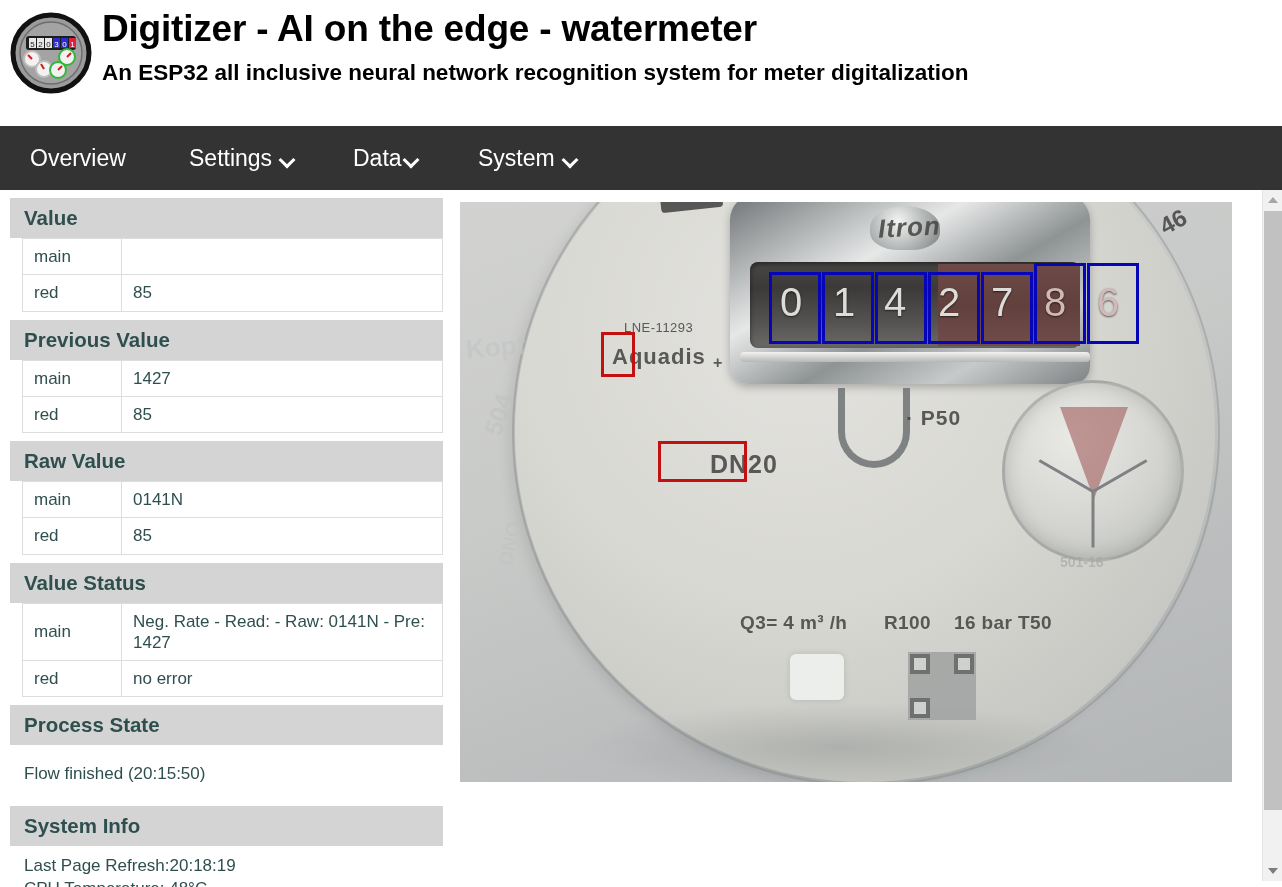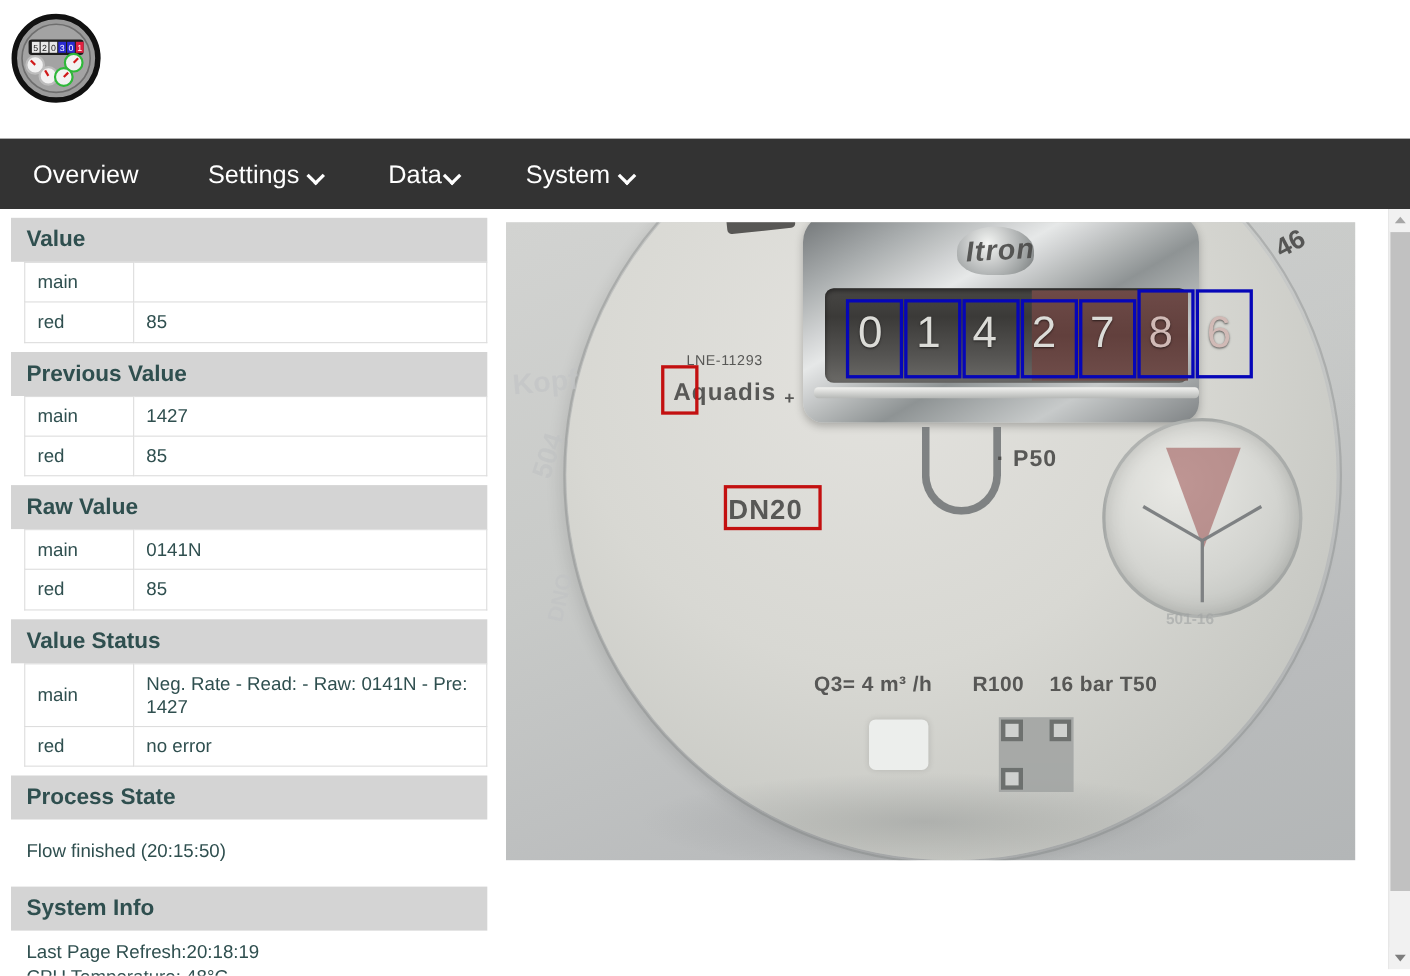--- a/index.html
+++ b/index.html
@@ -242,21 +242,21 @@
   }
   .label-txt {
     position: absolute;
     color: #4a4a48;
     font-family: "Liberation Sans", sans-serif;
     opacity: 0.9;
   }
   .t-lne   { left: 164px; top: 118px;  font-size: 13px; letter-spacing: 0.5px; }
   .t-aqua  { left: 152px; top: 142px;  font-size: 22px; font-weight: bold; letter-spacing: 1px; }
   .t-plus  { left: 253px; top: 152px;  font-size: 16px; font-weight: bold; }
-  .t-dn20  { left: 202px; top: 248px;  font-size: 25px; font-weight: bold; letter-spacing: 1px; }
+  .t-dn20  { left: 202px; top: 248px;  font-size: 25px; font-weight: bold; letter-spacing: 1px; padding-left: 48px; }
   .t-p50   { left: 446px; top: 204px;  font-size: 21px; font-weight: bold; letter-spacing: 1px; }
   .t-q3    { left: 280px; top: 410px;  font-size: 19px; font-weight: bold; letter-spacing: 0.4px; }
   .t-r100  { left: 424px; top: 410px;  font-size: 19px; font-weight: bold; letter-spacing: 0.4px; }
   .t-bar   { left: 494px; top: 410px;  font-size: 19px; font-weight: bold; letter-spacing: 0.4px; }
   .t-46    { left: 700px; top: 6px;    font-size: 24px; font-weight: bold; transform: rotate(-28deg); }
   .t-ghost { left: 6px;  top: 130px;   font-size: 26px; font-weight: bold; color: #c3c5c6; opacity: .7; transform: rotate(-5deg); }
   .t-ghost2{ left: 18px; top: 198px;   font-size: 25px; font-weight: bold; color: #bfc2c3; opacity: .6; transform: rotate(-72deg); }
   .t-dno   { left: 28px; top: 330px;   font-size: 20px; font-weight: bold; color: #c0c3c4; opacity: .6; transform: rotate(-78deg); }
   .t-501   { left: 600px; top: 352px;  font-size: 14px; font-weight: bold; color: #9fa3a4; opacity: .6; }
 
@@ -376,20 +376,24 @@
         <line x1="22" y1="47" x2="18" y2="43" stroke="#d01a1a" stroke-width="2"></line>
         <circle cx="57" cy="45" r="8" fill="#f2f2f2" stroke="#2fb83a" stroke-width="2"></circle>
         <line x1="57" y1="45" x2="61" y2="41" stroke="#d01a1a" stroke-width="2"></line>
         <circle cx="34" cy="57" r="8" fill="#f2f2f2" stroke="#bdbdbd" stroke-width="2"></circle>
         <line x1="34" y1="57" x2="31" y2="52" stroke="#d01a1a" stroke-width="2"></line>
         <circle cx="48" cy="58" r="8" fill="#f2f2f2" stroke="#2fb83a" stroke-width="2"></circle>
         <line x1="48" y1="58" x2="52" y2="54" stroke="#d01a1a" stroke-width="2"></line>
       </g>
     </svg>
   </div>
+  <div class="title-block">
+    <h1 class="app-title">Digitizer - AI on the edge - watermeter</h1>
+    <div class="app-subtitle">An ESP32 all inclusive neural network recognition system for meter digitalization</div>
+  </div>
 </div>
 
 <div class="navbar">
   <div class="nav-slot w1">
     <div class="nav-item">
       <span>Overview</span>
     </div>
   </div>
   <div class="nav-slot w2">
     <div class="nav-item">

